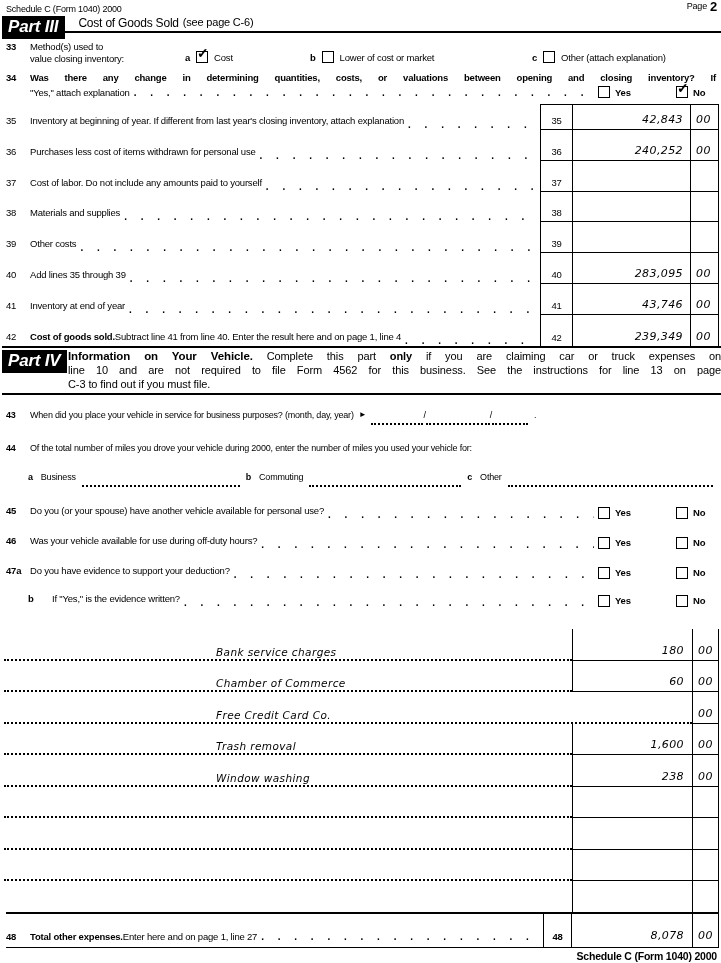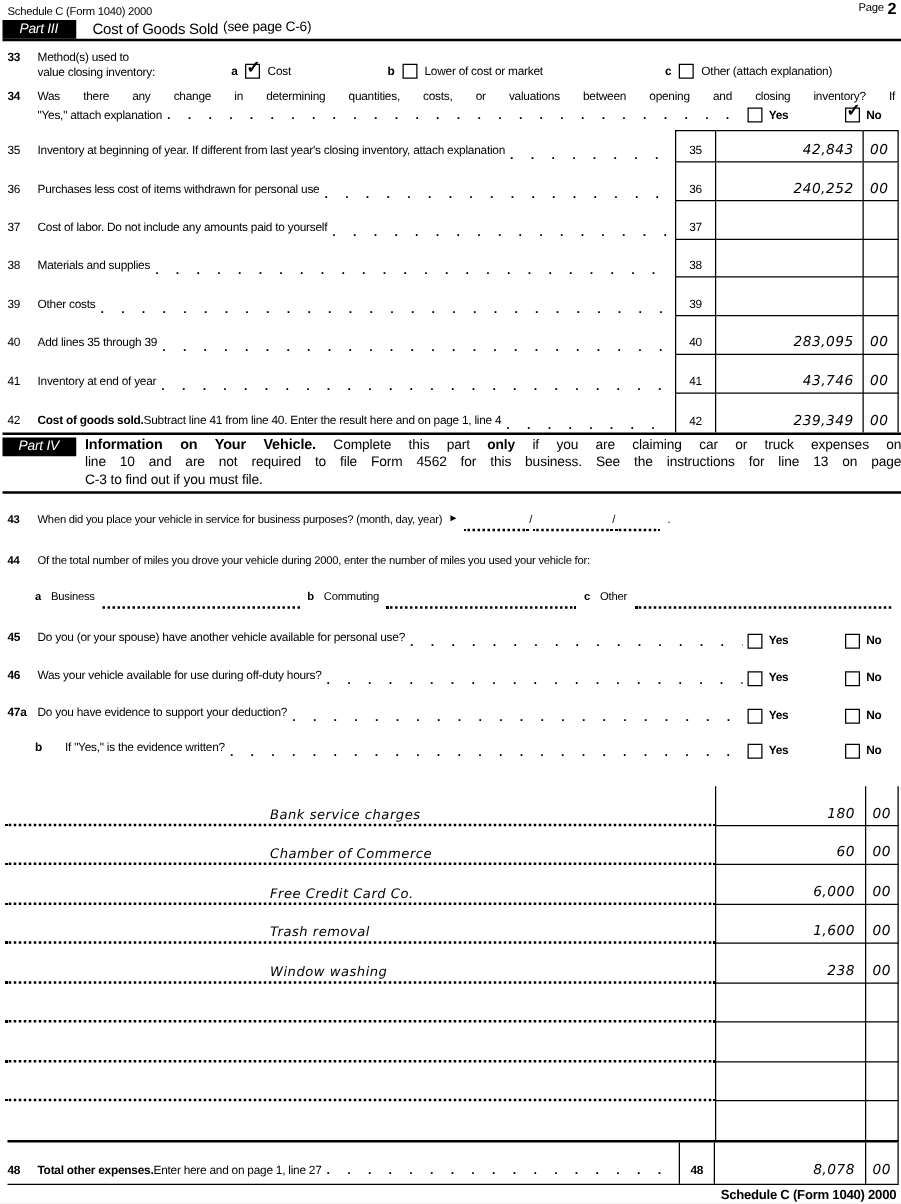--- a/index.html
+++ b/index.html
@@ -8,40 +8,40 @@
         letter-spacing:-0.2px;overflow:hidden;}
   .abs{position:absolute;}
   .b{font-weight:bold;}
   .num{font-weight:bold;font-size:9.5px;}
   
   .hdr-left{top:4;left:6px;top:4px;font-size:9px;}
   .hdr-right{top:1px;right:4px;font-size:9px;display:flex;align-items:flex-start;gap:3px;}
   .hdr-right .pgnum{font-size:13px;font-weight:bold;line-height:11px;}
   
   .bar{left:2px;right:0;display:flex;align-items:flex-start;}
-  .badge{background:#000;color:#fff;font-weight:normal;font-style:italic;
-         font-size:11px;padding:1px 7px 2px 6px;min-width:46px;text-align:center;}
+  .badge{background:#000;color:#fff;font-weight:bold;font-style:italic;
+         font-size:17px;padding:1px 7px 2px 6px;min-width:46px;text-align:left;}
   .bar-title{font-weight:normal;font-size:12px;margin-left:13px;white-space:nowrap;}
   .bar-note{font-size:11px;margin-left:4px;white-space:nowrap;}
   .bar3{top:16px;height:15px;border-bottom:2.5px solid #000;}
   .bar5{top:611px;height:16px;border-top:2.5px solid #000;border-bottom:1.5px solid #000;}
   
   .cb{display:inline-block;width:10px;height:10px;border:1.7px solid #000;position:relative;flex:none;}
   .cb.checked::after{content:"✓";position:absolute;top:-7px;left:0px;font-size:14px;font-weight:bold;}
   .grp{display:flex;align-items:center;gap:5px;}
   .grpYes{width:78px;}
   .grpNo{width:43px;}
   .yn{font-weight:bold;font-size:9.5px;}
   
   .dotlead{flex:1;overflow:hidden;white-space:nowrap;margin:0 4px;align-self:flex-end;}
   .dotlead::after{content:". . . . . . . . . . . . . . . . . . . . . . . . . . . . . . . . . . . . . . . . . . . . . . . . . . . . . . . . . . . . . . . . . . . . .";
     font-weight:bold;word-spacing:9px;letter-spacing:1px;font-size:10px;}
   
   .opt{display:flex;align-items:center;gap:6px;}
-  .l34t1{width:686px;text-align:justify;text-align-last:justify;}
+  .l34t1{width:686px;text-align:justify;text-align-last:justify;font-weight:bold;}
   .l34row{left:30px;right:2px;display:flex;align-items:flex-end;}
   
   .t3{top:104px;left:6px;right:2px;display:flex;flex-direction:column;}
   .t3r{display:flex;align-items:stretch;}
   .t3num{width:24px;display:flex;align-items:flex-end;padding-bottom:4px;}
   .t3desc{display:flex;align-items:flex-end;padding-bottom:4px;white-space:nowrap;}
   .bx{display:flex;align-items:flex-end;padding-bottom:3px;border-bottom:1.5px solid #000;}
   .bx-num{width:33px;justify-content:center;border-left:1.7px solid #000;border-right:1.7px solid #000;box-sizing:border-box;}
   .bx-amt{width:117px;justify-content:flex-end;padding-right:7px;box-sizing:border-box;}
   .bx-cents{width:29px;padding-left:5px;border-left:1.7px solid #000;border-right:1.7px solid #000;box-sizing:border-box;}
@@ -351,23 +351,20 @@
           <span class="fill">60</span>
         </span>
       <span class="t5cents">
           <span class="fill">00</span>
         </span>
     </div>
     <div class="t5r">
       <span class="t5desc">
           <span class="fill" style="font-size:10.5px;">Free Credit Card Co.</span>
         </span>
-      <span class="t5amt">
-          <span class="fill">6,000</span>
-        </span>
       <span class="t5cents">
           <span class="fill">00</span>
         </span>
     </div>
     <div class="t5r">
       <span class="t5desc">
           <span class="fill" style="font-size:10.5px;">Trash removal</span>
         </span>
       <span class="t5amt">
           <span class="fill">1,600</span>

